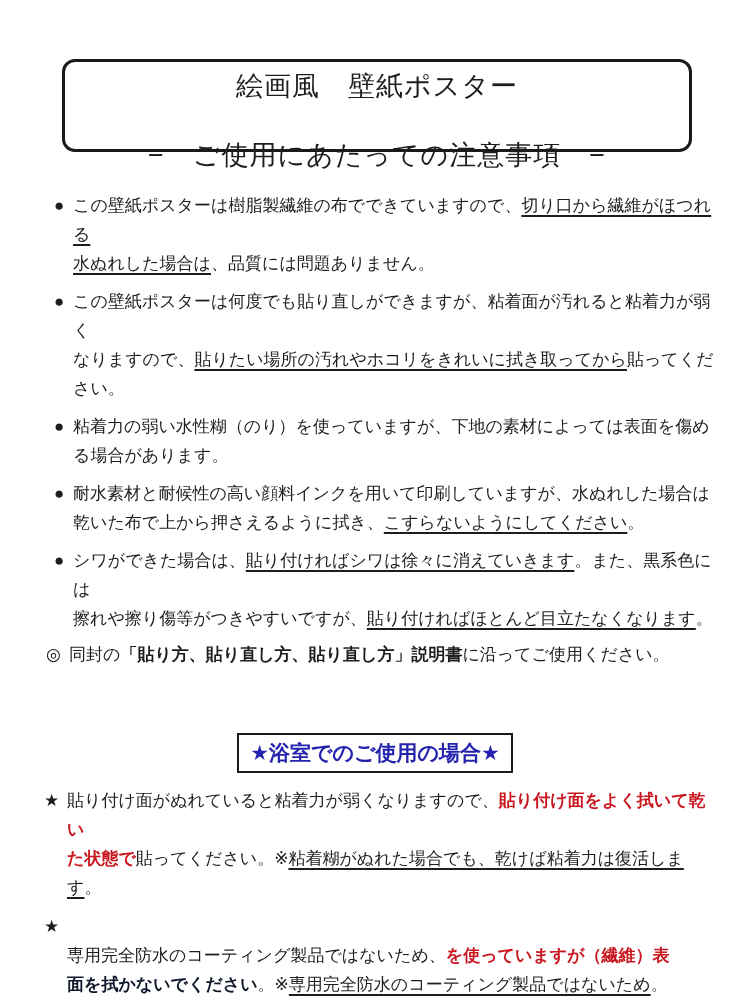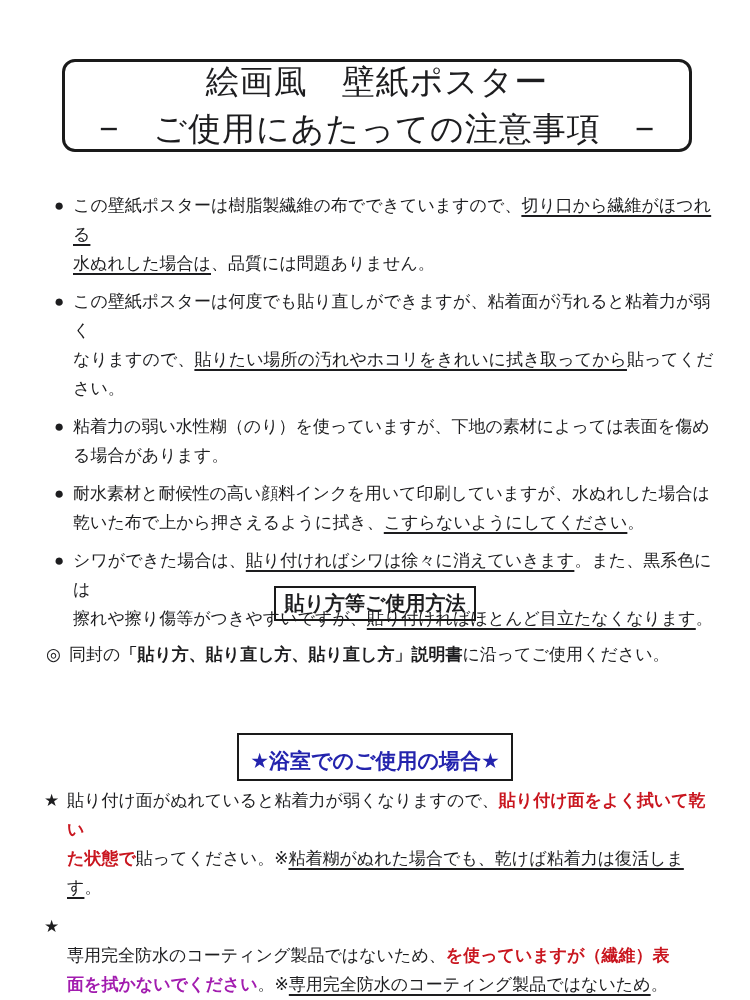--- a/index.html
+++ b/index.html
@@ -10,21 +10,21 @@
     color:var(--ink,#1d1d1f);
   }
   .page { position:relative; width:750px; height:1000px; background:var(--bg,#fff); overflow:hidden; }
 
   
   .title-box {
     position:absolute; left:62px; top:59px; width:630px; height:93px;
     border:3px solid var(--border,#1a1a1a); border-radius:13px;
     display:flex; flex-direction:column; align-items:center; justify-content:center; gap:7px;
   }
-  .title-line { font-size:33px; line-height:1.2; letter-spacing:1px; color:var(--ink); }
+  .title-line { font-size:27px; line-height:1.2; letter-spacing:1px; color:var(--ink);margin-top:30px; }
 
   
   .notes { position:absolute; left:54px; top:191px; width:664px; }
   .note { display:flex; margin-bottom:9px; font-size:17px; line-height:29px; }
   .note .marker { flex:0 0 19px; }
   .note .body { flex:1; }
 
   
   .method-row { position:absolute; top:586px; left:0; width:750px; text-align:center; }
   .method-box {
@@ -34,21 +34,21 @@
 
   
   .enclosed { position:absolute; left:46px; top:640px; width:670px; display:flex;
               font-size:17px; line-height:29px; }
   .enclosed .marker { flex:0 0 23px; }
 
   
   .bath-row { position:absolute; top:733px; left:0; width:750px; text-align:center; }
   .bath-box {
     display:inline-block; border:2px solid var(--border,#1a1a1a);
-    padding:12px 11px 5px; font-weight:bold; font-size:21px; line-height:1.3;
+    padding:4px 11px 5px; font-weight:bold; font-size:21px; line-height:1.3;
     color:var(--blue,#2323ad);
   }
 
   
   .bath-notes { position:absolute; left:44px; top:786px; width:672px; }
   .bath-note { display:flex; margin-bottom:10px; font-size:17px; line-height:29px; }
   .bath-note .marker { flex:0 0 23px; }
   .bath-note .body { flex:1; }
 
   
@@ -81,41 +81,36 @@
     <div class="note">
       <span class="marker">●</span>
       <span class="body"><span>耐水素材と耐候性の高い顔料インクを用いて印刷していますが、水ぬれした場合は</span><br><span>乾いた布で上から押さえるように拭き、</span><span class="u">こすらないようにしてください</span><span>。</span></span>
     </div>
     <div class="note">
       <span class="marker">●</span>
       <span class="body"><span>シワができた場合は、</span><span class="u">貼り付ければシワは徐々に消えていきます</span><span>。また、黒系色には</span><br><span>擦れや擦り傷等がつきやすいですが、</span><span class="u">貼り付ければほとんど目立たなくなります</span><span>。</span></span>
     </div>
   </div>
 
-  <div class="method-row">
-    <span class="method-box">
-      <span>貼り方等ご使用方法</span>
-    </span>
-  </div>
 
   <div class="enclosed">
     <span class="marker">◎</span>
     <span class="body"><span>同封の</span><span class="b">「貼り方、貼り直し方、貼り直し方」説明書</span><span>に沿ってご使用ください。</span></span>
   </div>
 
   <div class="bath-row">
     <span class="bath-box">
       <span>★浴室でのご使用の場合★</span>
     </span>
   </div>
 
   <div class="bath-notes">
     <div class="bath-note">
       <span class="marker">★</span>
       <span class="body"><span>貼り付け面がぬれていると粘着力が弱くなりますので、</span><span class="b" style="color: rgb(201, 22, 31);">貼り付け面をよく拭いて乾い</span><br><span class="b" style="color: rgb(201, 22, 31);">た状態で</span><span>貼ってください。※</span><span class="u">粘着糊がぬれた場合でも、乾けば粘着力は復活します</span><span>。</span></span>
     </div>
     <div class="bath-note">
       <span class="marker">★</span>
-      <span class="body"><br><span>専用完全防水のコーティング製品ではないため、</span><span class="b" style="color: rgb(201, 22, 31);">を使っていますが（繊維）表</span><br><span class="b" style="color: #a21caf; text-align: center;">面を拭かないでください</span><span>。※</span><span class="u">専用完全防水のコーティング製品ではないため</span><span>。</span></span>
+      <span class="body"><br><span>専用完全防水のコーティング製品ではないため、</span><span class="b" style="color: rgb(201, 22, 31);">を使っていますが（繊維）表</span><br><span class="b" style="color: #0f172a; text-align: center;">面を拭かないでください</span><span>。※</span><span class="u">専用完全防水のコーティング製品ではないため</span><span>。</span></span>
     </div>
   </div>
 
 </div>
 
 </body></html>

